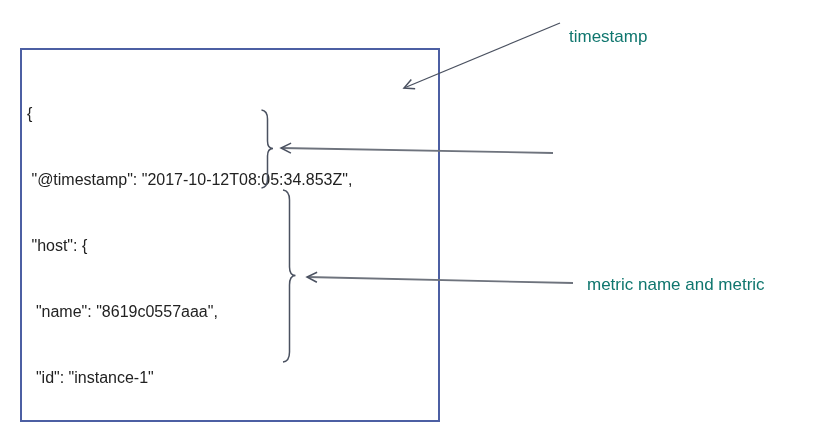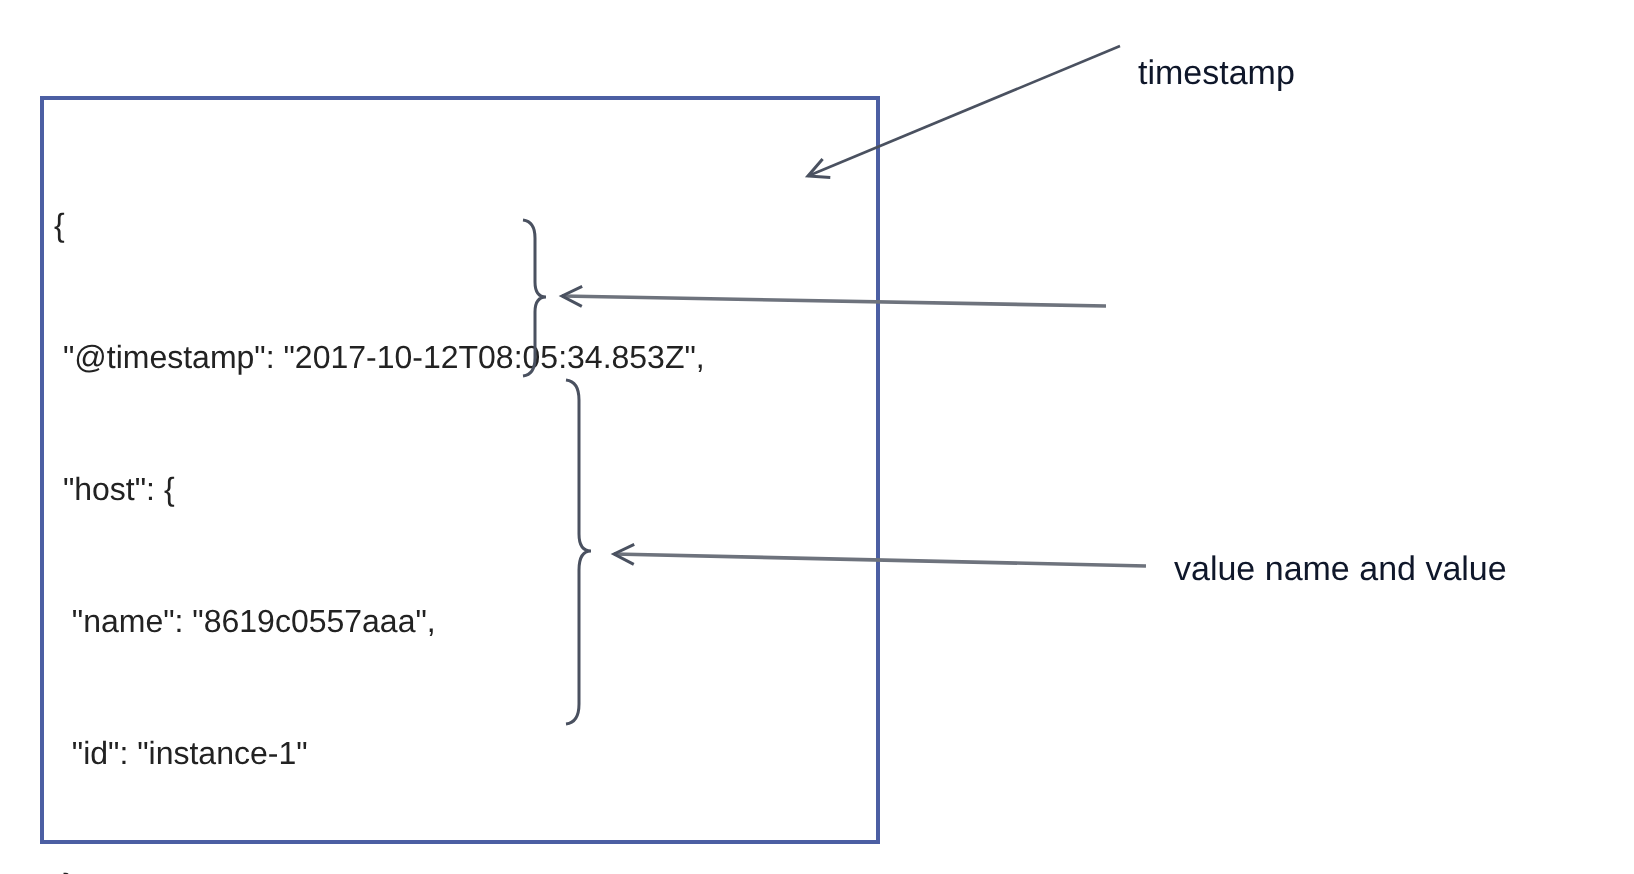--- a/index.html
+++ b/index.html
@@ -41,21 +41,21 @@
     top: 0;
     width: 817px;
     height: 437px;
     pointer-events: none;
   }
   .anno-label {
     position: absolute;
     font-family: "Liberation Sans", sans-serif;
     font-size: 17px;
     line-height: 20px;
-    color: #0f172a;
+    color: #0f766e;
     white-space: nowrap;
   }
   .lbl-timestamp { left: 569px; top: 27px; }
   .lbl-dimensions { left: 572px; top: 145px; }
   .lbl-metric { left: 587px; top: 275px; }
 </style>
 </head>
 <body>
 
 <div class="canvas">
@@ -92,15 +92,15 @@
     <path d="M 283 190 C 287.5 190.5 289.5 194 289.5 200 L 289.5 267 C 289.5 272 291 275.5 295.5 275.5 C 291 275.5 289.5 279 289.5 285 L 289.5 352 C 289.5 358 287.5 361.5 283 362" fill="none" stroke-width="1.5" stroke="#4a5160"></path>
 
     <line x1="560" y1="23" x2="404" y2="88" stroke-width="1.3" marker-end="url(#arrowhead)" stroke="#4a5160"></line>
 
     <line x1="553" y1="153" x2="281" y2="148" stroke-width="1.8" marker-end="url(#arrowhead)" stroke="#6e737d"></line>
 
     <line x1="573" y1="283" x2="307" y2="277" stroke-width="1.8" marker-end="url(#arrowhead)" stroke="#6e737d"></line>
   </svg>
 
   <div class="anno-label lbl-timestamp">timestamp</div>
-  <div class="anno-label lbl-metric">value name and value</div>
+  <div class="anno-label lbl-metric">metric name and metric</div>
 
 </div>
 
 </body></html>

